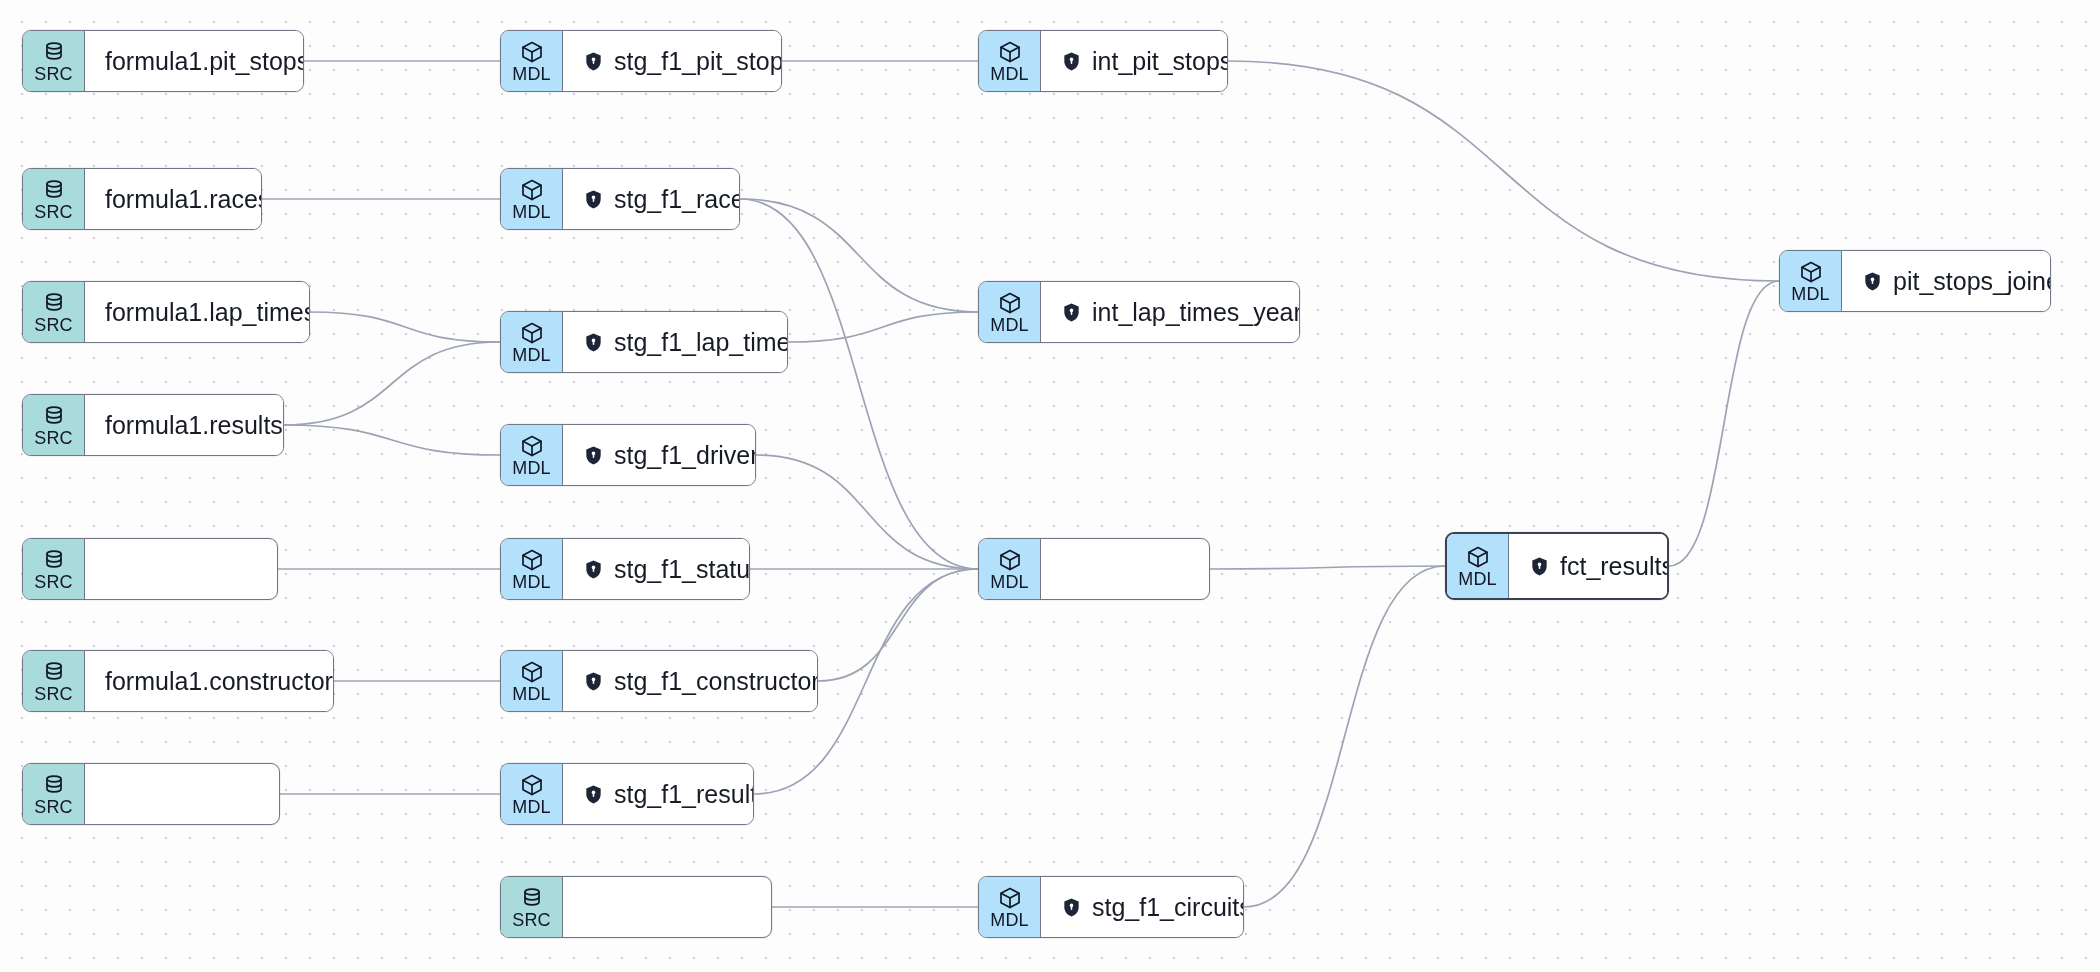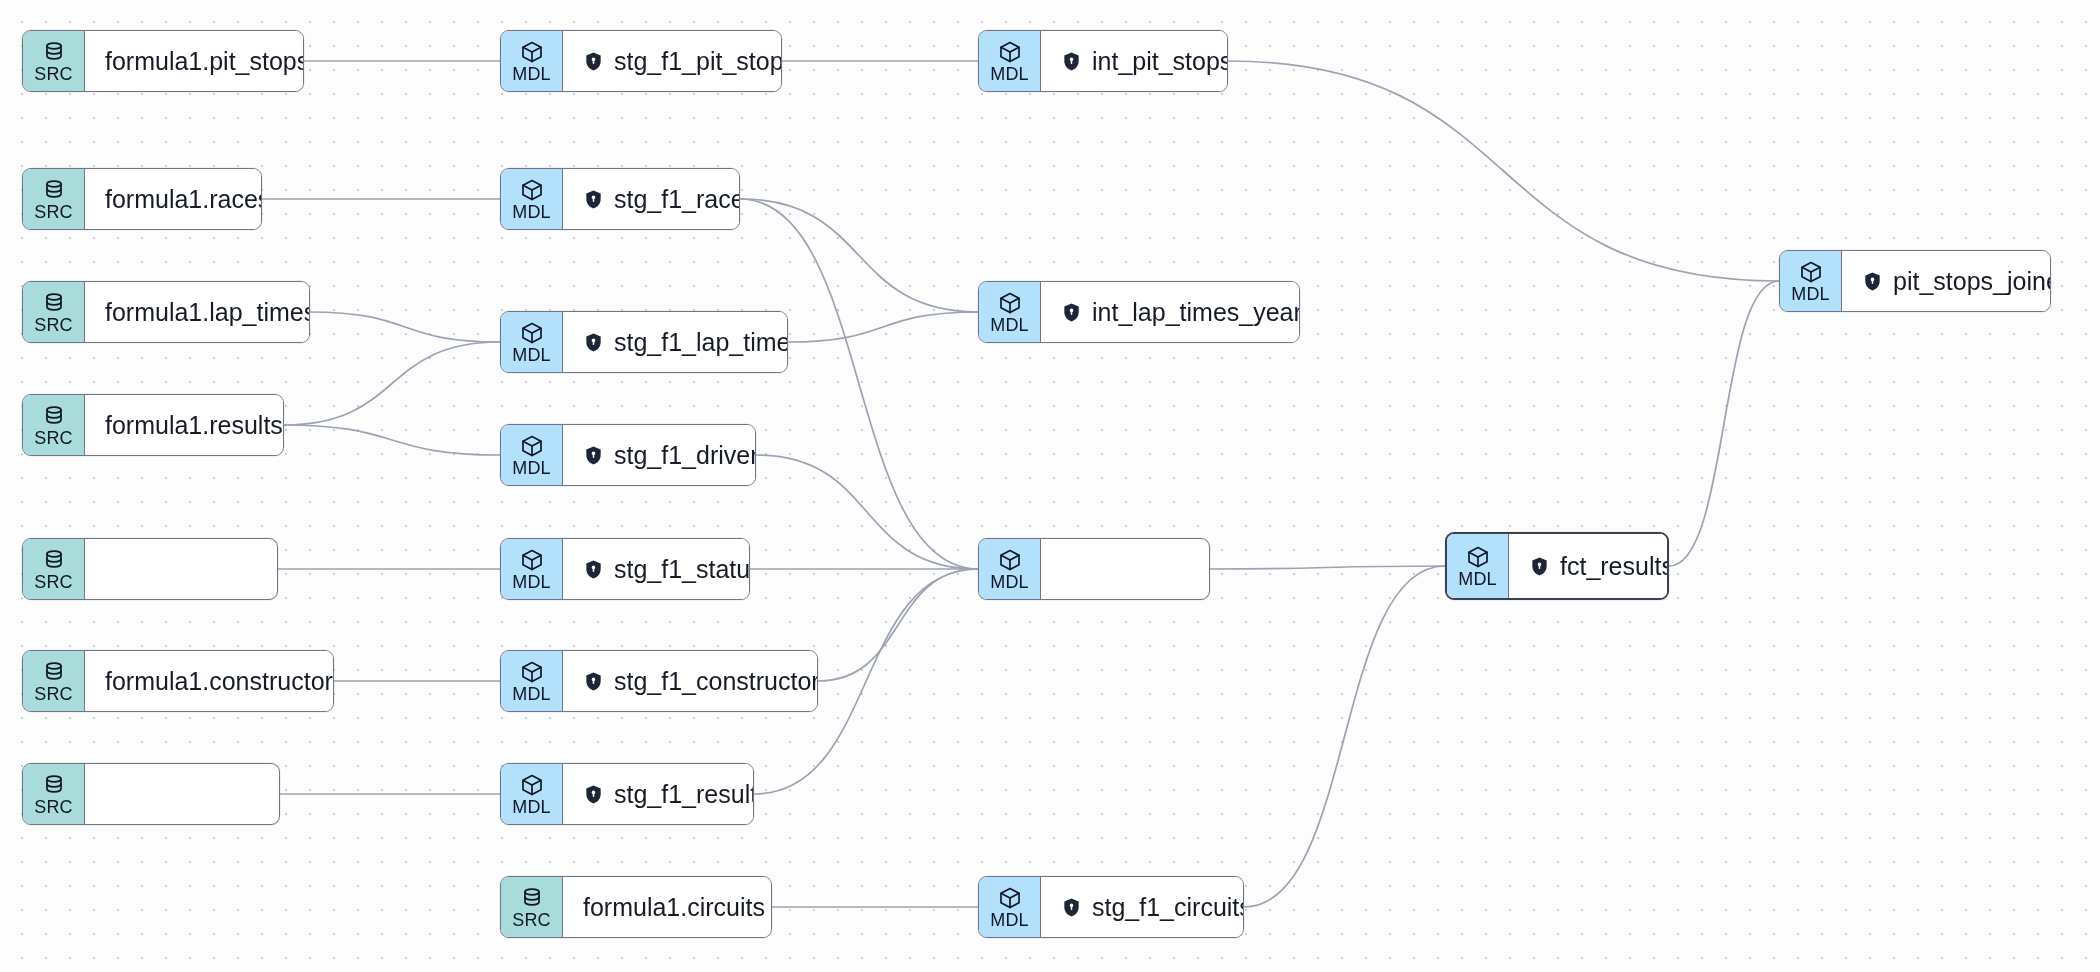--- a/index.html
+++ b/index.html
@@ -202,23 +202,20 @@
       </div>
       <div class="node" style="left: 500px; top: 876px; width: 272px; height: 62px;">
         <div class="node-badge badge-src">
           <span class="badge-icon"><svg width="24" height="24" viewBox="0 0 24 24" fill="none" stroke="#111827" stroke-width="1.7" stroke-linecap="round" stroke-linejoin="round">
               <ellipse cx="12" cy="6" rx="7" ry="2.8"></ellipse>
               <path d="M5 6v5c0 1.55 3.13 2.8 7 2.8s7-1.25 7-2.8V6"></path>
               <path d="M5 11v5c0 1.55 3.13 2.8 7 2.8s7-1.25 7-2.8v-5"></path>
             </svg></span>
           <span class="badge-text">SRC</span>
         </div>
-        <div class="node-body">
-          <span class="node-label">formula1.circuits</span>
-        </div>
       </div>
       <div class="node" style="left: 500px; top: 30px; width: 282px; height: 62px;">
         <div class="node-badge badge-mdl">
           <span class="badge-icon"><svg width="24" height="24" viewBox="0 0 24 24" fill="none" stroke="#111827" stroke-width="1.7" stroke-linecap="round" stroke-linejoin="round">
               <path d="M12 2.6 21 7.3v9.4L12 21.4 3 16.7V7.3z"></path>
               <path d="M3 7.3 12 12l9-4.7"></path>
               <path d="M12 12v9.4"></path>
             </svg></span>
           <span class="badge-text">MDL</span>
         </div>

